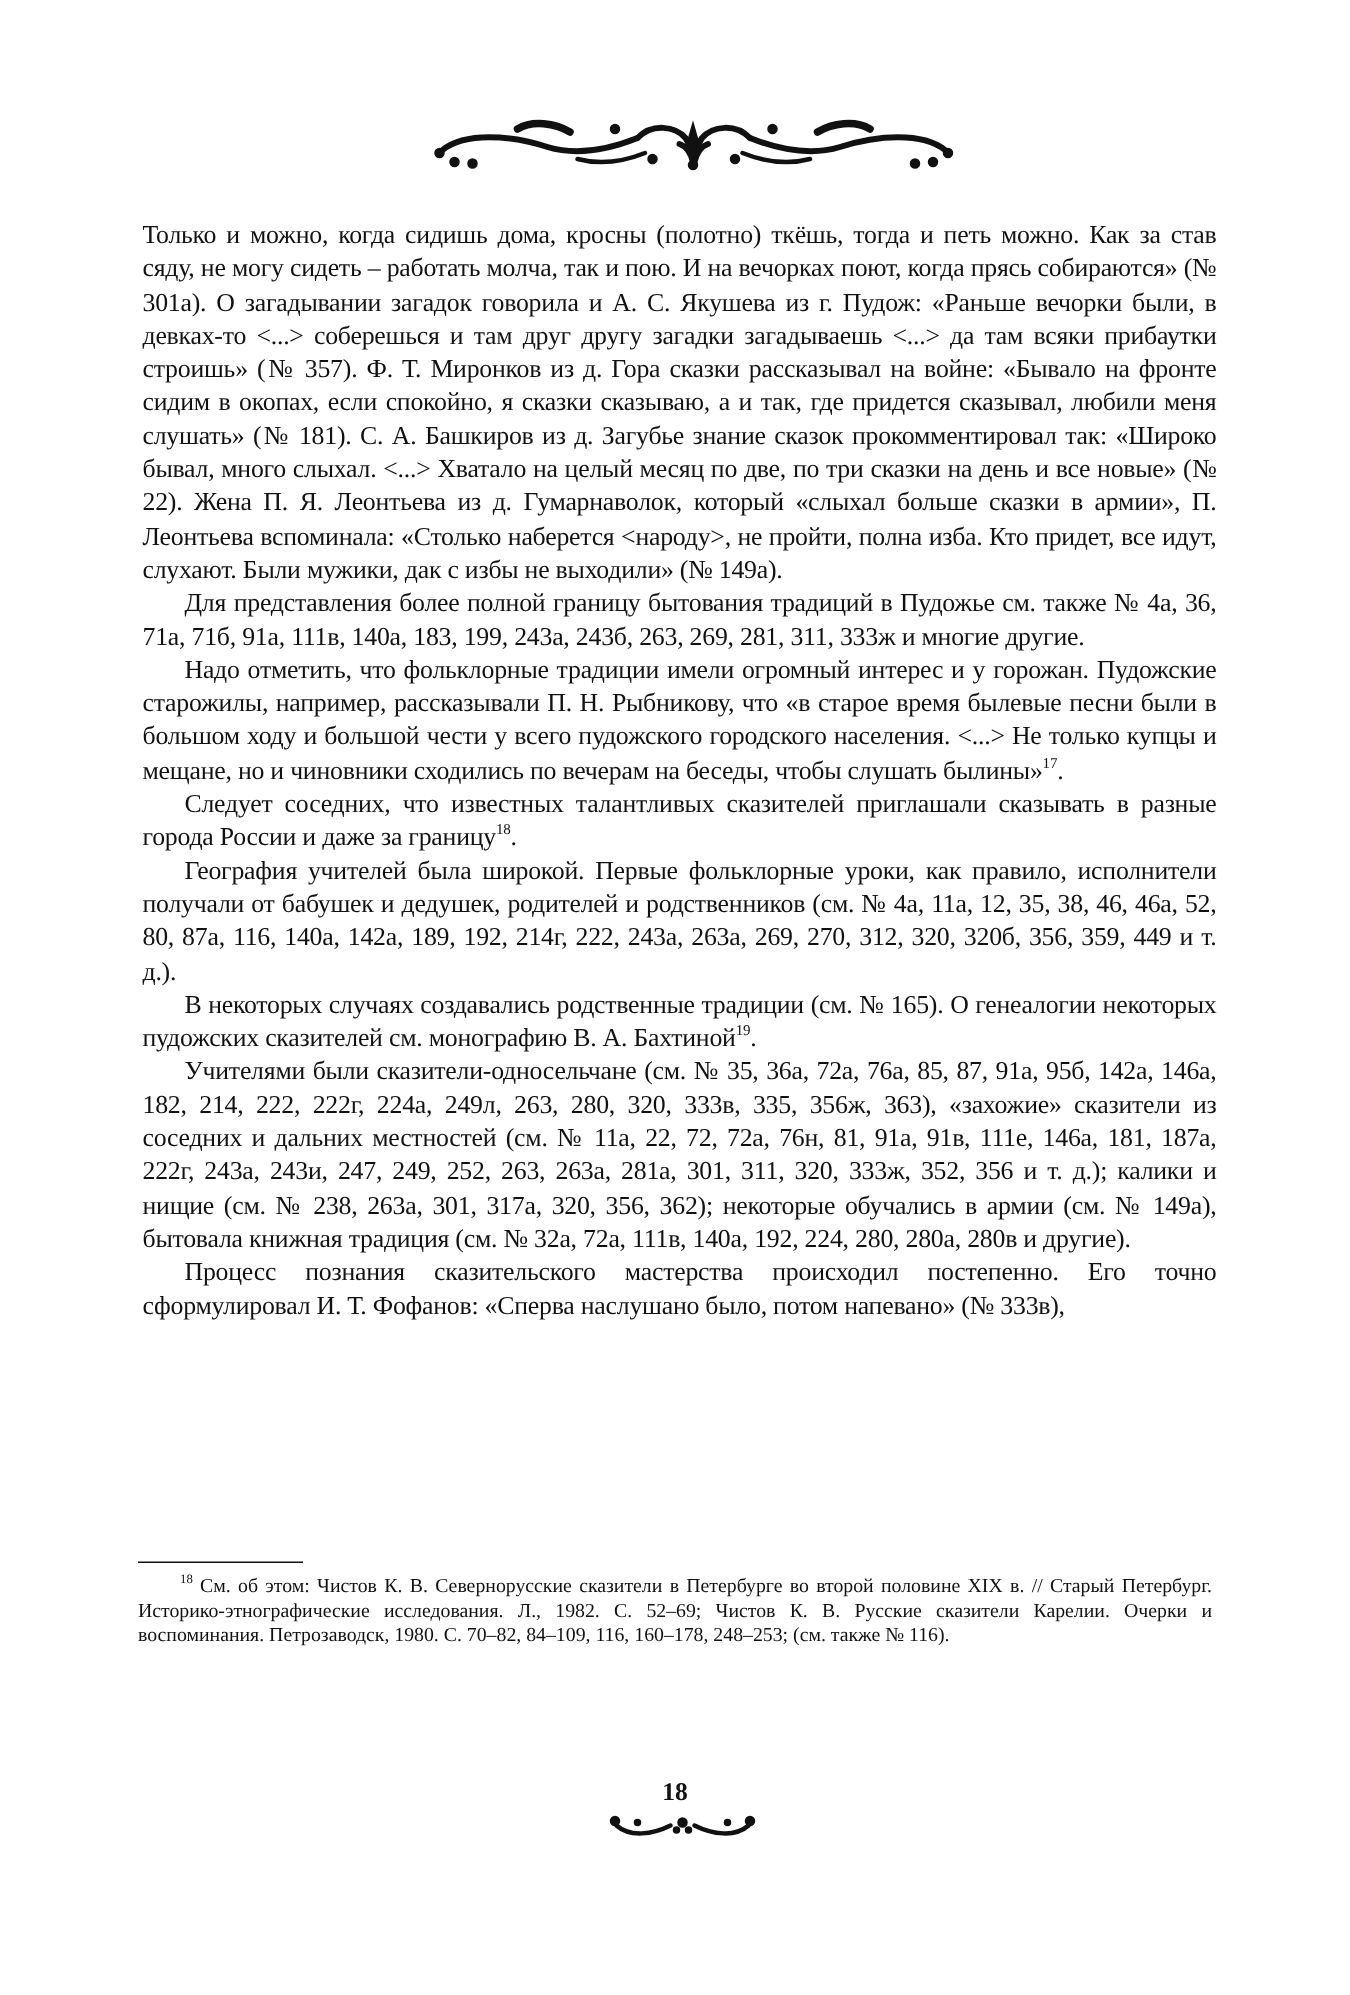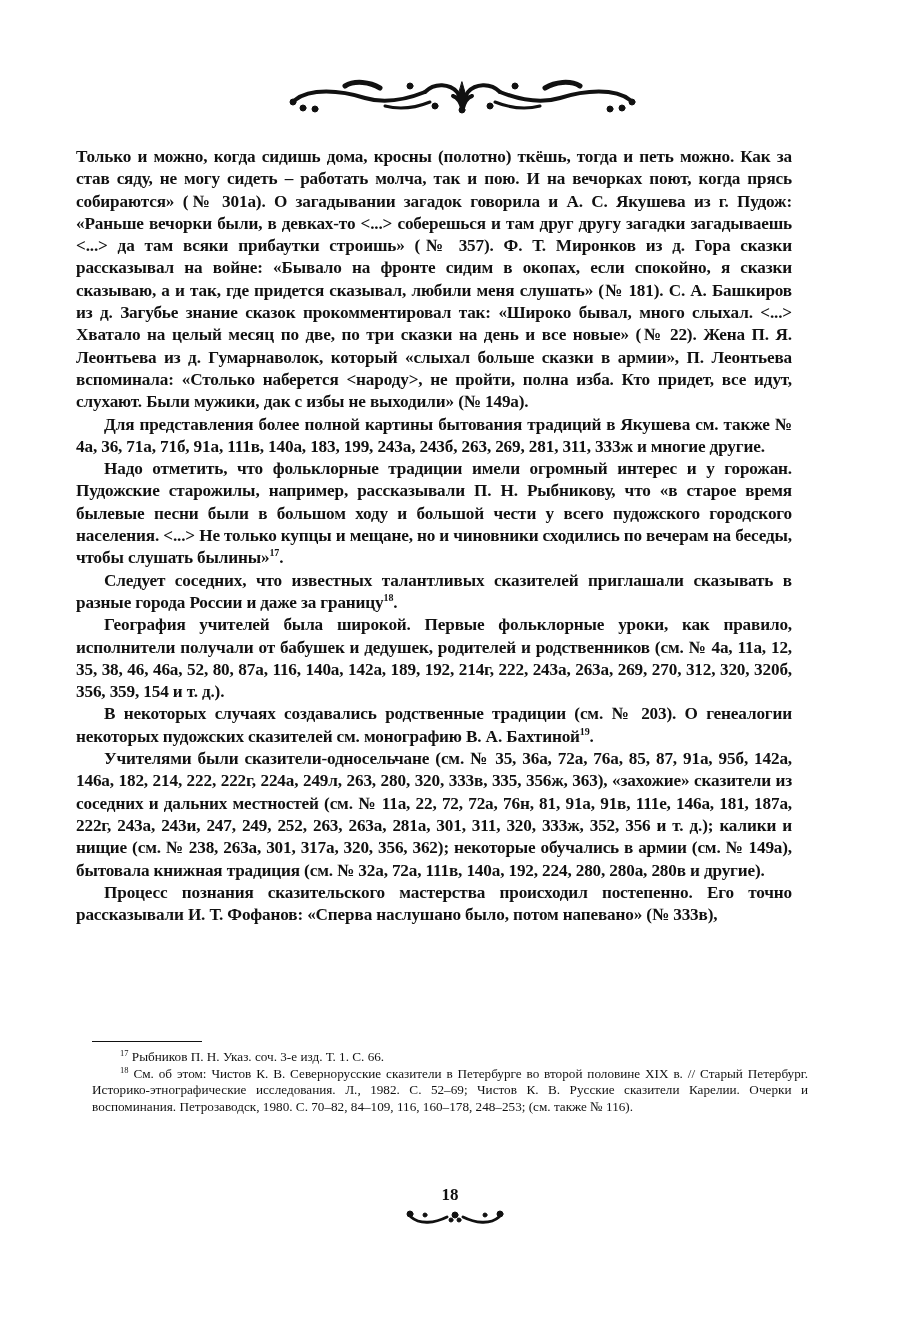--- a/index.html
+++ b/index.html
@@ -1,22 +1,22 @@
 <!DOCTYPE html>
 <html><head>
 <meta charset="utf-8">
 <style>
   html, body { margin: 0; padding: 0; background: #ffffff; }
   body { width: 900px; height: 1330px; position: relative; overflow: hidden; color: #111; }
   .ornament-top { position: absolute; left: 285px; top: 78px; width: 355px; height: 36px; }
   .ornament-bottom { position: absolute; left: 405px; top: 1205px; width: 100px; height: 22px; }
   .body-text {
-    position: absolute; left: 76px; top: 146px; width: 716px;
+    position: absolute; left: 95px; top: 146px; width: 716px;
     font-family: "Liberation Serif", serif; font-size: 17.2px; line-height: 22.3px;
-    text-align: justify; letter-spacing: -0.15px; font-weight: bold;
+    text-align: justify; letter-spacing: -0.15px;
   }
   .body-text p { margin: 0; text-indent: 0; }
   .body-text p.ind { text-indent: 28px; }
   sup { font-size: 10px; line-height: 0; vertical-align: super; }
   .rule { position: absolute; left: 92px; top: 1041px; width: 110px; height: 0; border-top: 1.5px solid #111; }
   .notes {
     position: absolute; left: 92px; top: 1049px; width: 716px;
     font-family: "Liberation Serif", serif; font-size: 13.2px; line-height: 16.5px;
     text-align: justify;
   }
@@ -50,33 +50,32 @@
     <circle cx="125" cy="8" r="3"></circle>
       <circle cx="230" cy="8" r="3"></circle>
     <circle cx="150" cy="28" r="3"></circle>
       <circle cx="205" cy="28" r="3"></circle>
     <circle cx="177" cy="32" r="3"></circle>
   </g>
 </svg>
 
 <div class="body-text">
   <p><span>Только и можно, когда сидишь дома, кросны (полотно) ткёшь, тогда и петь можно. Как за став сяду, не могу сидеть – работать молча, так и пою. И на вечорках поют, когда прясь собираются» (№ 301а). О загадывании загадок говорила и А. С. Якушева из г. Пудож: «Раньше вечорки были, в девках-то &lt;...&gt; соберешься и там друг другу загадки загадываешь &lt;...&gt; да там всяки прибаутки строишь» (№ 357). Ф. Т. Миронков из д. Гора сказки рассказывал на войне: «Бывало на фронте сидим в окопах, если спокойно, я сказки сказываю, а и так, где придется сказывал, любили меня слушать» (№ 181). С. А. Башкиров из д. Загубье знание сказок прокомментировал так: «Широко бывал, много слыхал. &lt;...&gt; Хватало на целый месяц по две, по три сказки на день и все новые» (№ 22). Жена П. Я. Леонтьева из д. Гумарнаволок, который «слыхал больше сказки в армии», П. Леонтьева вспоминала: «Столько наберется &lt;народу&gt;, не пройти, полна изба. Кто придет, все идут, слухают. Были мужики, дак с избы не выходили» (№ 149а).</span></p>
-  <p class="ind"><span>Для представления более полной картины бытования традиций в Якушева см. также № 4а, 36, 71а, 71б, 91а, 111в, 140а, 183, 199, 243а, 243б, 263, 269, 281, 311, 333ж и многие другие.</span></p>
+  <p class="ind"><span>Для представления более полной границу бытования традиций в Пудожье см. также № 4а, 36, 71а, 71б, 91а, 111в, 140а, 183, 199, 243а, 243б, 263, 269, 281, 311, 333ж и многие другие.</span></p>
   <p class="ind"><span>Надо отметить, что фольклорные традиции имели огромный интерес и у горожан. Пудожские старожилы, например, рассказывали П. Н. Рыбникову, что «в старое время былевые песни были в большом ходу и большой чести у всего пудожского городского населения. &lt;...&gt; Не только купцы и мещане, но и чиновники сходились по вечерам на беседы, чтобы слушать былины»</span><sup>17</sup><span>.</span></p>
   <p class="ind"><span>Следует соседних, что известных талантливых сказителей приглашали сказывать в разные города России и даже за границу</span><sup>18</sup><span>.</span></p>
-  <p class="ind"><span>География учителей была широкой. Первые фольклорные уроки, как правило, исполнители получали от бабушек и дедушек, родителей и родственников (см. № 4а, 11а, 12, 35, 38, 46, 46а, 52, 80, 87а, 116, 140а, 142а, 189, 192, 214г, 222, 243а, 263а, 269, 270, 312, 320, 320б, 356, 359, 154 и т. д.).</span></p>
-  <p class="ind"><span>В некоторых случаях создавались родственные традиции (см. № 203). О генеалогии некоторых пудожских сказителей см. монографию В. А. Бахтиной</span><sup>19</sup><span>.</span></p>
+  <p class="ind"><span>География учителей была широкой. Первые фольклорные уроки, как правило, исполнители получали от бабушек и дедушек, родителей и родственников (см. № 4а, 11а, 12, 35, 38, 46, 46а, 52, 80, 87а, 116, 140а, 142а, 189, 192, 214г, 222, 243а, 263а, 269, 270, 312, 320, 320б, 356, 359, 449 и т. д.).</span></p>
+  <p class="ind"><span>В некоторых случаях создавались родственные традиции (см. № 165). О генеалогии некоторых пудожских сказителей см. монографию В. А. Бахтиной</span><sup>19</sup><span>.</span></p>
   <p class="ind"><span>Учителями были сказители-односельчане (см. № 35, 36а, 72а, 76а, 85, 87, 91а, 95б, 142а, 146а, 182, 214, 222, 222г, 224а, 249л, 263, 280, 320, 333в, 335, 356ж, 363), «захожие» сказители из соседних и дальних местностей (см. № 11а, 22, 72, 72а, 76н, 81, 91а, 91в, 111е, 146а, 181, 187а, 222г, 243а, 243и, 247, 249, 252, 263, 263а, 281а, 301, 311, 320, 333ж, 352, 356 и т. д.); калики и нищие (см. № 238, 263а, 301, 317а, 320, 356, 362); некоторые обучались в армии (см. № 149а), бытовала книжная традиция (см. № 32а, 72а, 111в, 140а, 192, 224, 280, 280а, 280в и другие).</span></p>
-  <p class="ind"><span>Процесс познания сказительского мастерства происходил постепенно. Его точно рассказывали И. Т. Фофанов: «Сперва наслушано было, потом напевано» (№ 333в),</span></p>
+  <p class="ind"><span>Процесс познания сказительского мастерства происходил постепенно. Его точно сформулировал И. Т. Фофанов: «Сперва наслушано было, потом напевано» (№ 333в),</span></p>
 </div>
 
 <div class="rule"></div>
 
 <div class="notes">
-  <p><sup>17</sup><span> Рыбников П. Н. Указ. соч. 3-е изд. Т. 1. С. 66.</span></p>
   <p><sup>18</sup><span> См. об этом: Чистов К. В. Севернорусские сказители в Петербурге во второй половине XIX в. // Старый Петербург. Историко-этнографические исследования. Л., 1982. С. 52–69; Чистов К. В. Русские сказители Карелии. Очерки и воспоминания. Петрозаводск, 1980. С. 70–82, 84–109, 116, 160–178, 248–253; (см. также № 116).</span></p>
 </div>
 
 <div class="pagenum">18</div>
 
 <svg class="ornament-bottom" viewBox="0 0 100 22">
   <g fill="#111" stroke="#111" stroke-linecap="round">
     <path d="M6 12 C 15 20, 30 18, 42 12" fill="none" stroke-width="3"></path>
     <path d="M94 12 C 85 20, 70 18, 58 12" fill="none" stroke-width="3"></path>
     <circle cx="5" cy="9" r="3"></circle>

